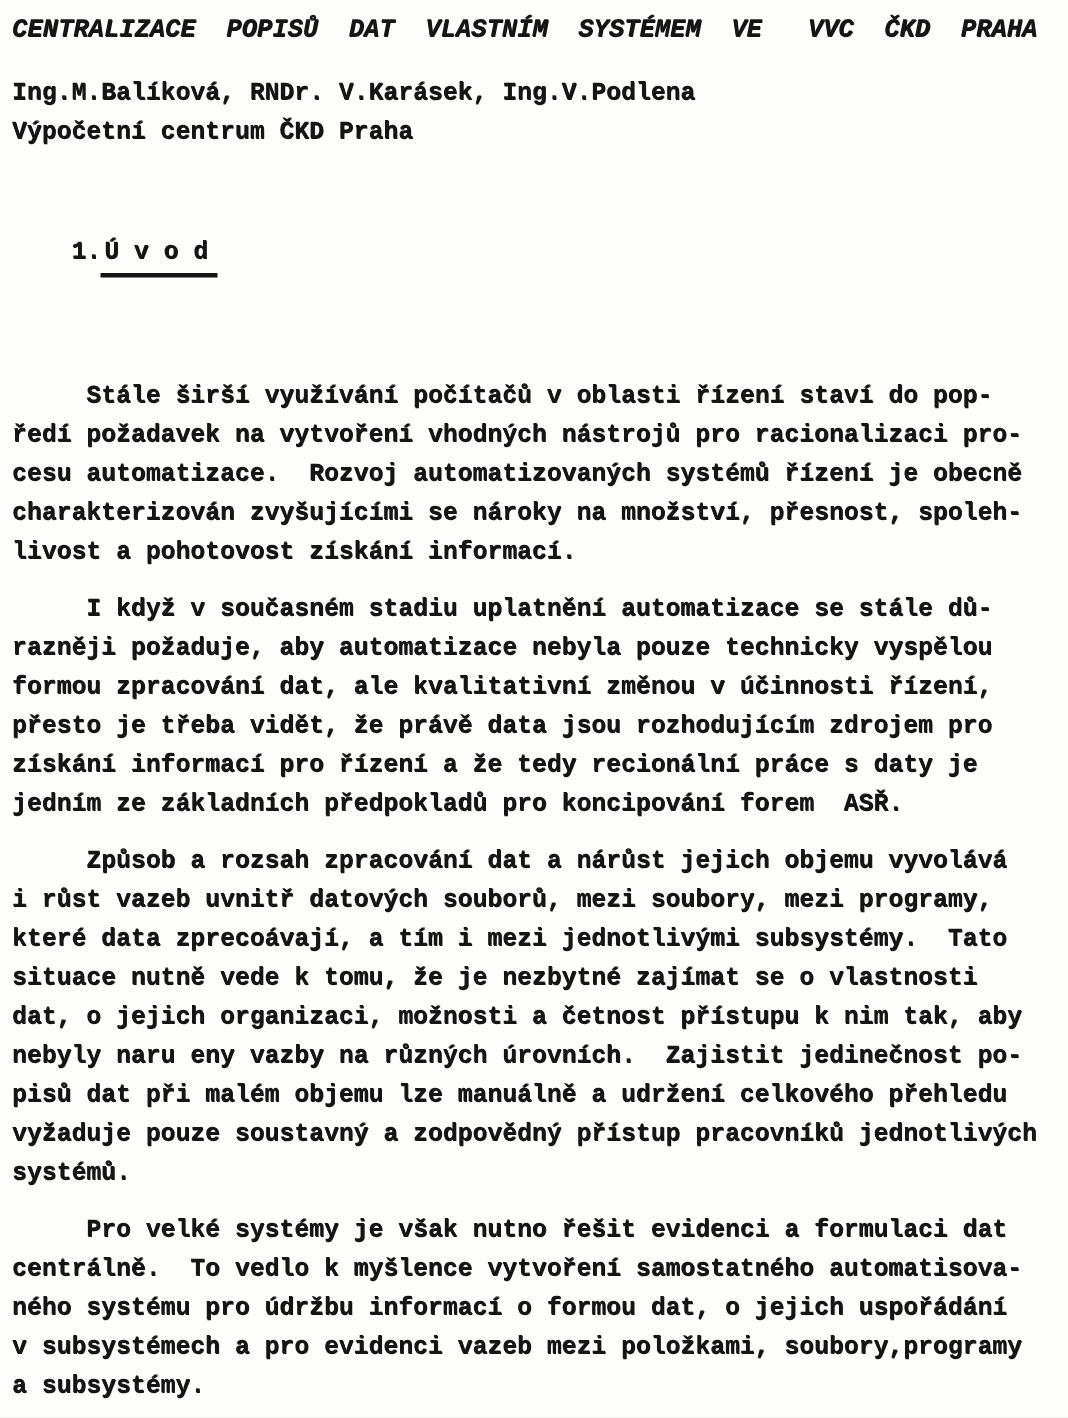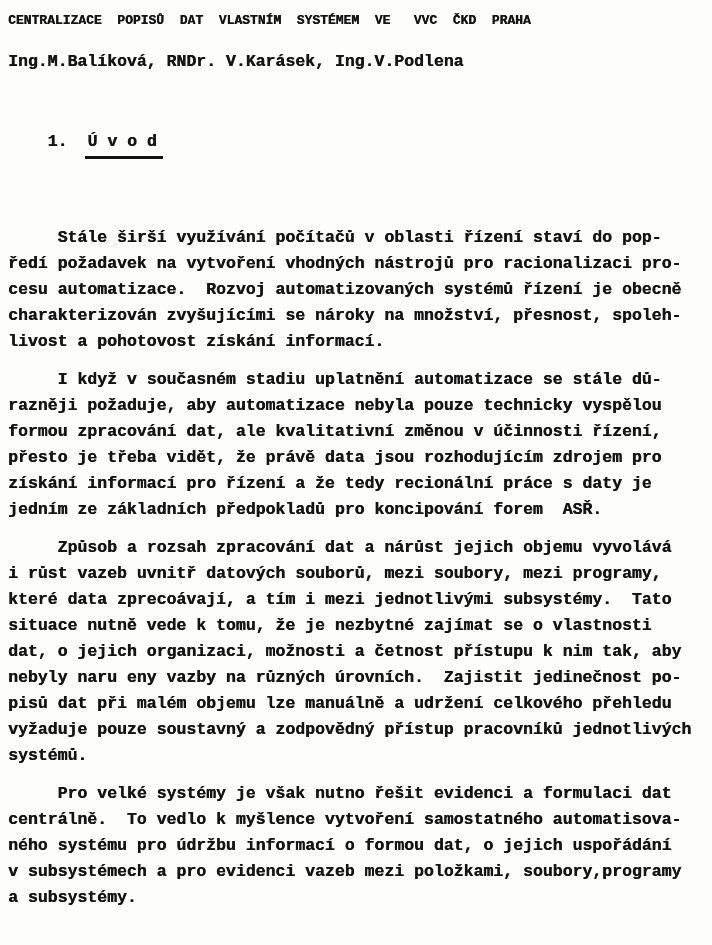--- a/index.html
+++ b/index.html
@@ -18,61 +18,62 @@
     overflow: hidden;
     font-family: "Liberation Mono", "DejaVu Sans Mono", monospace;
     font-weight: 700;
     font-size: 16.5px;
     line-height: 26px;
     color: #151515;
     text-shadow: 0.4px 0.4px 0 currentColor;
   }
   .doc-title {
     white-space: pre;
-    font-size: 13px;
+    font-size: 17px;
     letter-spacing: 0px;
     margin: 0;
+    font-style: italic;
   }
   .authors {
     white-space: pre;
     margin-top: 15px;
   }
   .affiliation {
     white-space: pre;
   }
   .section-heading {
     margin-top: 28px;
     white-space: pre;
   }
   .section-number {
     display: inline-block;
   }
   .section-title {
     display: inline-block;
-    margin-left: 18px;
     padding: 0 6px 1px 2px;
     border-bottom: 3px solid #151515;
   }
   .para {
     white-space: pre-wrap;
     margin: 12px 0 0 0;
   }
   .para.first {
     margin-top: 40px;
   }
 </style>
 </head>
 <body>
 
 <div class="page">
 
   <div class="doc-title">CENTRALIZACE  POPISŮ  DAT  VLASTNÍM  SYSTÉMEM  VE   VVC  ČKD  PRAHA</div>
 
   <div class="authors">Ing.M.Balíková, RNDr. V.Karásek, Ing.V.Podlena</div>
 
+  <div class="affiliation">Výpočetní centrum ČKD Praha</div>
 
   <div class="section-heading">
     <span class="section-number">1.</span><span class="section-title">Ú v o d</span>
   </div>
 
   <div class="para first">     Stále širší využívání počítačů v oblasti řízení staví do pop-
 ředí požadavek na vytvoření vhodných nástrojů pro racionalizaci pro-
 cesu automatizace.  Rozvoj automatizovaných systémů řízení je obecně
 charakterizován zvyšujícími se nároky na množství, přesnost, spoleh-
 livost a pohotovost získání informací.</div>

